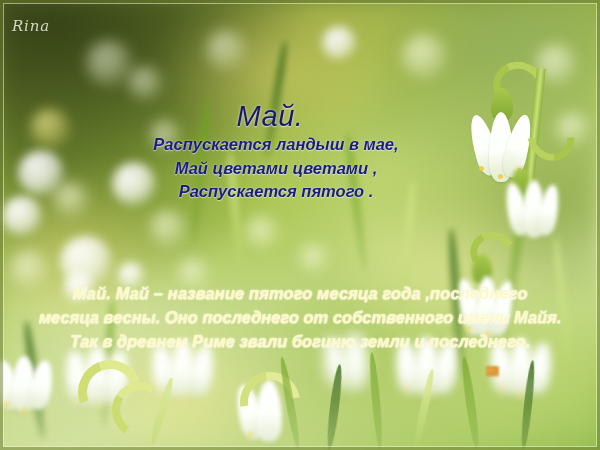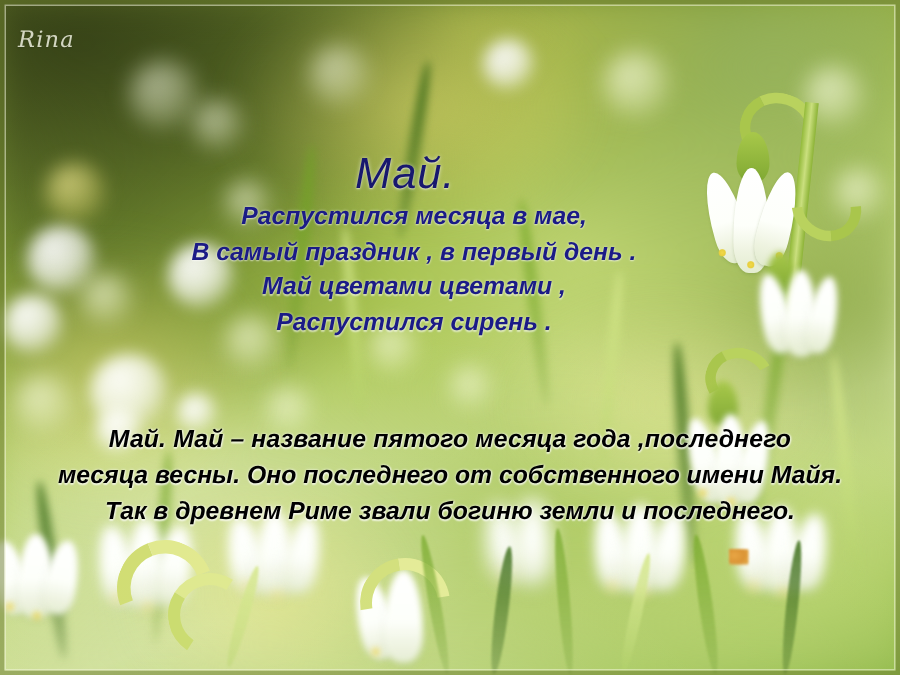--- a/index.html
+++ b/index.html
@@ -172,21 +172,21 @@
     margin-top: 1px;
   }
   #blurb {
     position: absolute;
     left: 8px; right: 8px;
     top: 281px;
     text-align: center;
     font-size: 16.5px;
     font-style: italic;
     font-weight: bold;
-    color: #000000;
+    color: #fef9c3;
     line-height: 24px;
     text-shadow:
       0 0 2px rgba(255,255,255,0.75),
       0 1px 1px rgba(255,255,255,0.6),
       1px 0 1px rgba(255,255,255,0.45);
   }
   #blurb .l1 { letter-spacing: 0.1px; }
 
   #watermark {
     position: absolute;
@@ -367,24 +367,23 @@
     <div id="butterfly" style="left:486px; top:366px;"></div>
   </div>
 
   <div id="soft-overlay"></div>
 
   <div id="text-stack">
 
     <div id="title">Май.</div>
 
     <div id="poem">
-      <div>Распустился месяца в мае,</div>
-      <div>В самый праздник , в первый день .</div>
+      <div>Распускается ландыш в мае,</div>
       <div>Май цветами цветами ,</div>
-      <div>Распустился сирень .</div>
+      <div>Распускается пятого .</div>
     </div>
 
     <div id="blurb">
       <div class="l1">Май. Май – название пятого месяца года ,последнего</div>
       <div>месяца весны. Оно последнего от собственного имени Майя.</div>
       <div>Так в древнем  Риме  звали богиню земли и последнего.</div>
     </div>
   </div>
 
   <div id="watermark">Rina</div>

